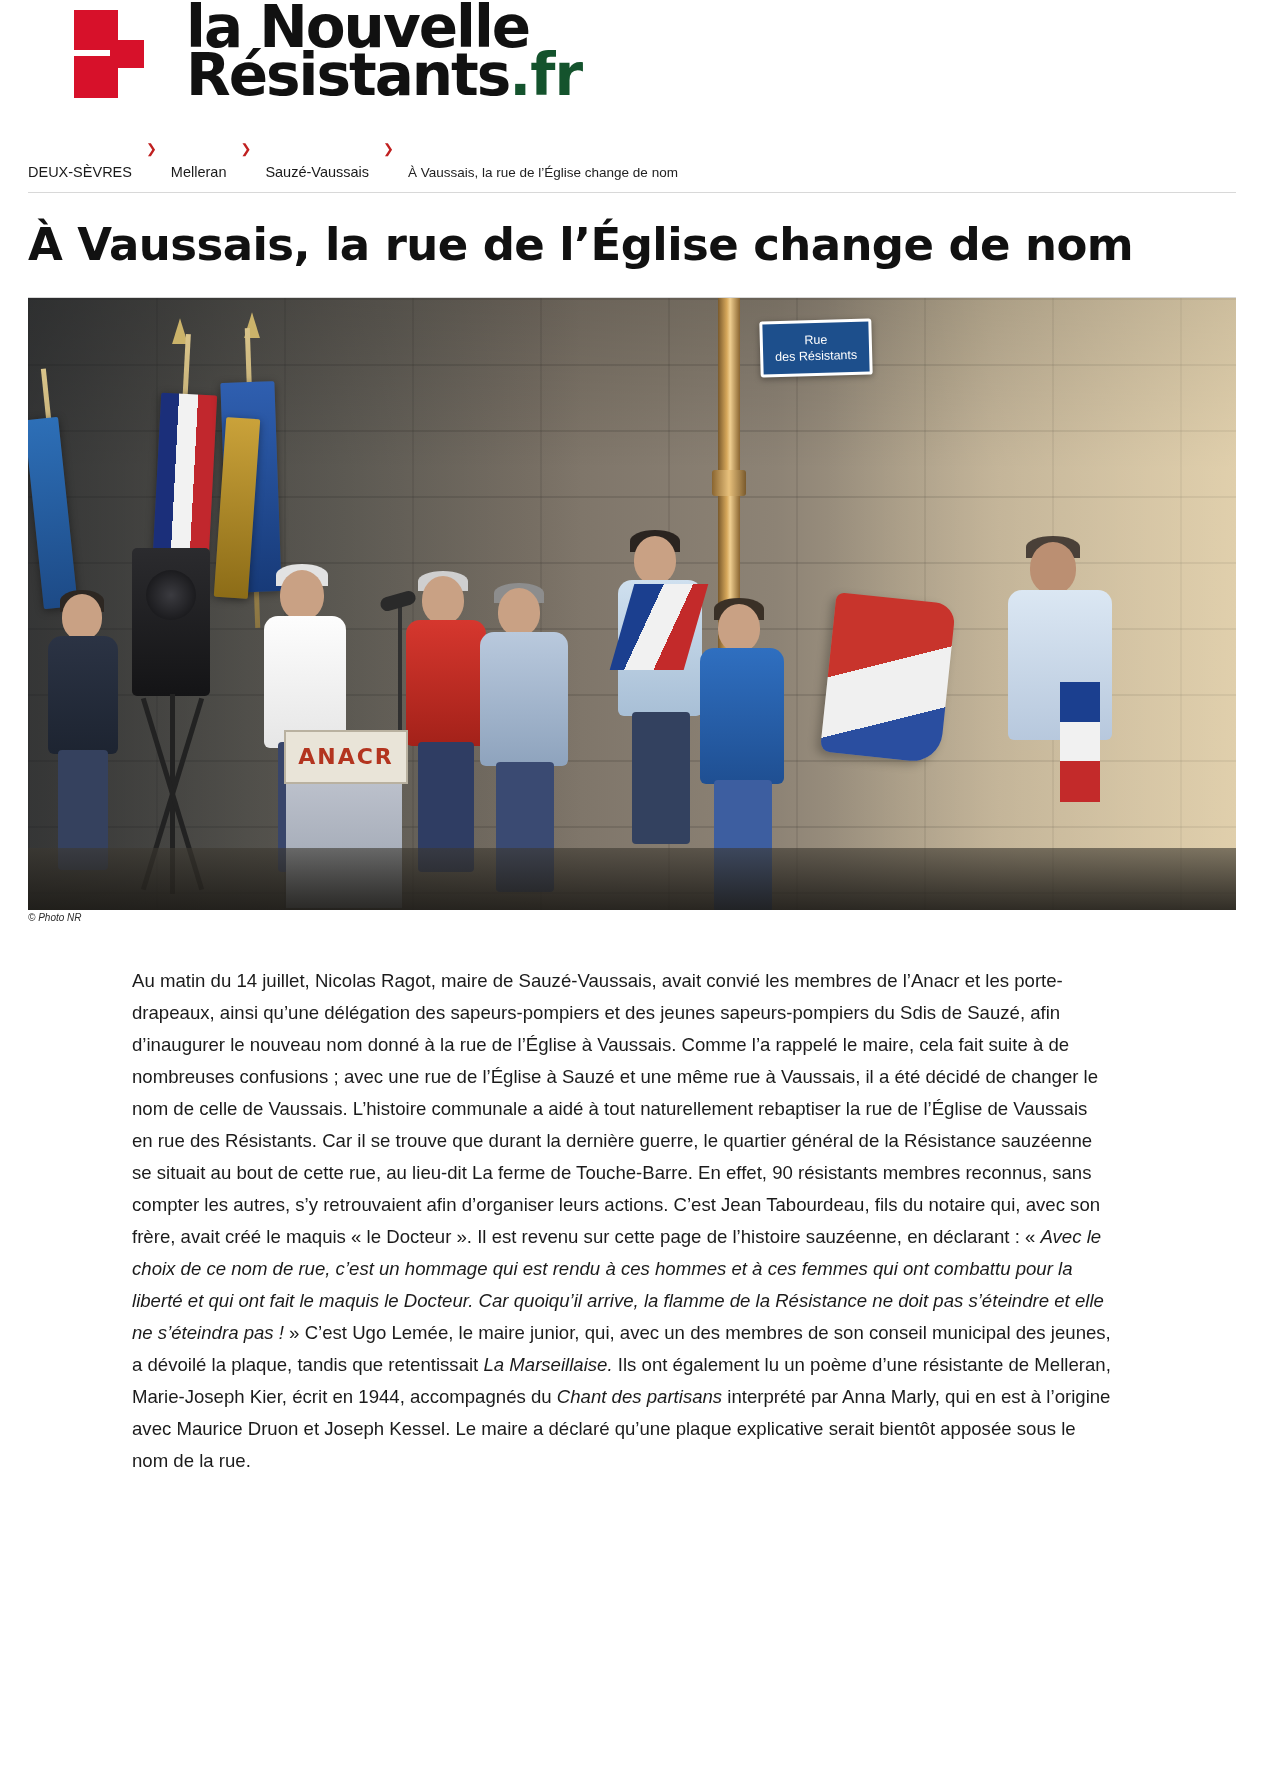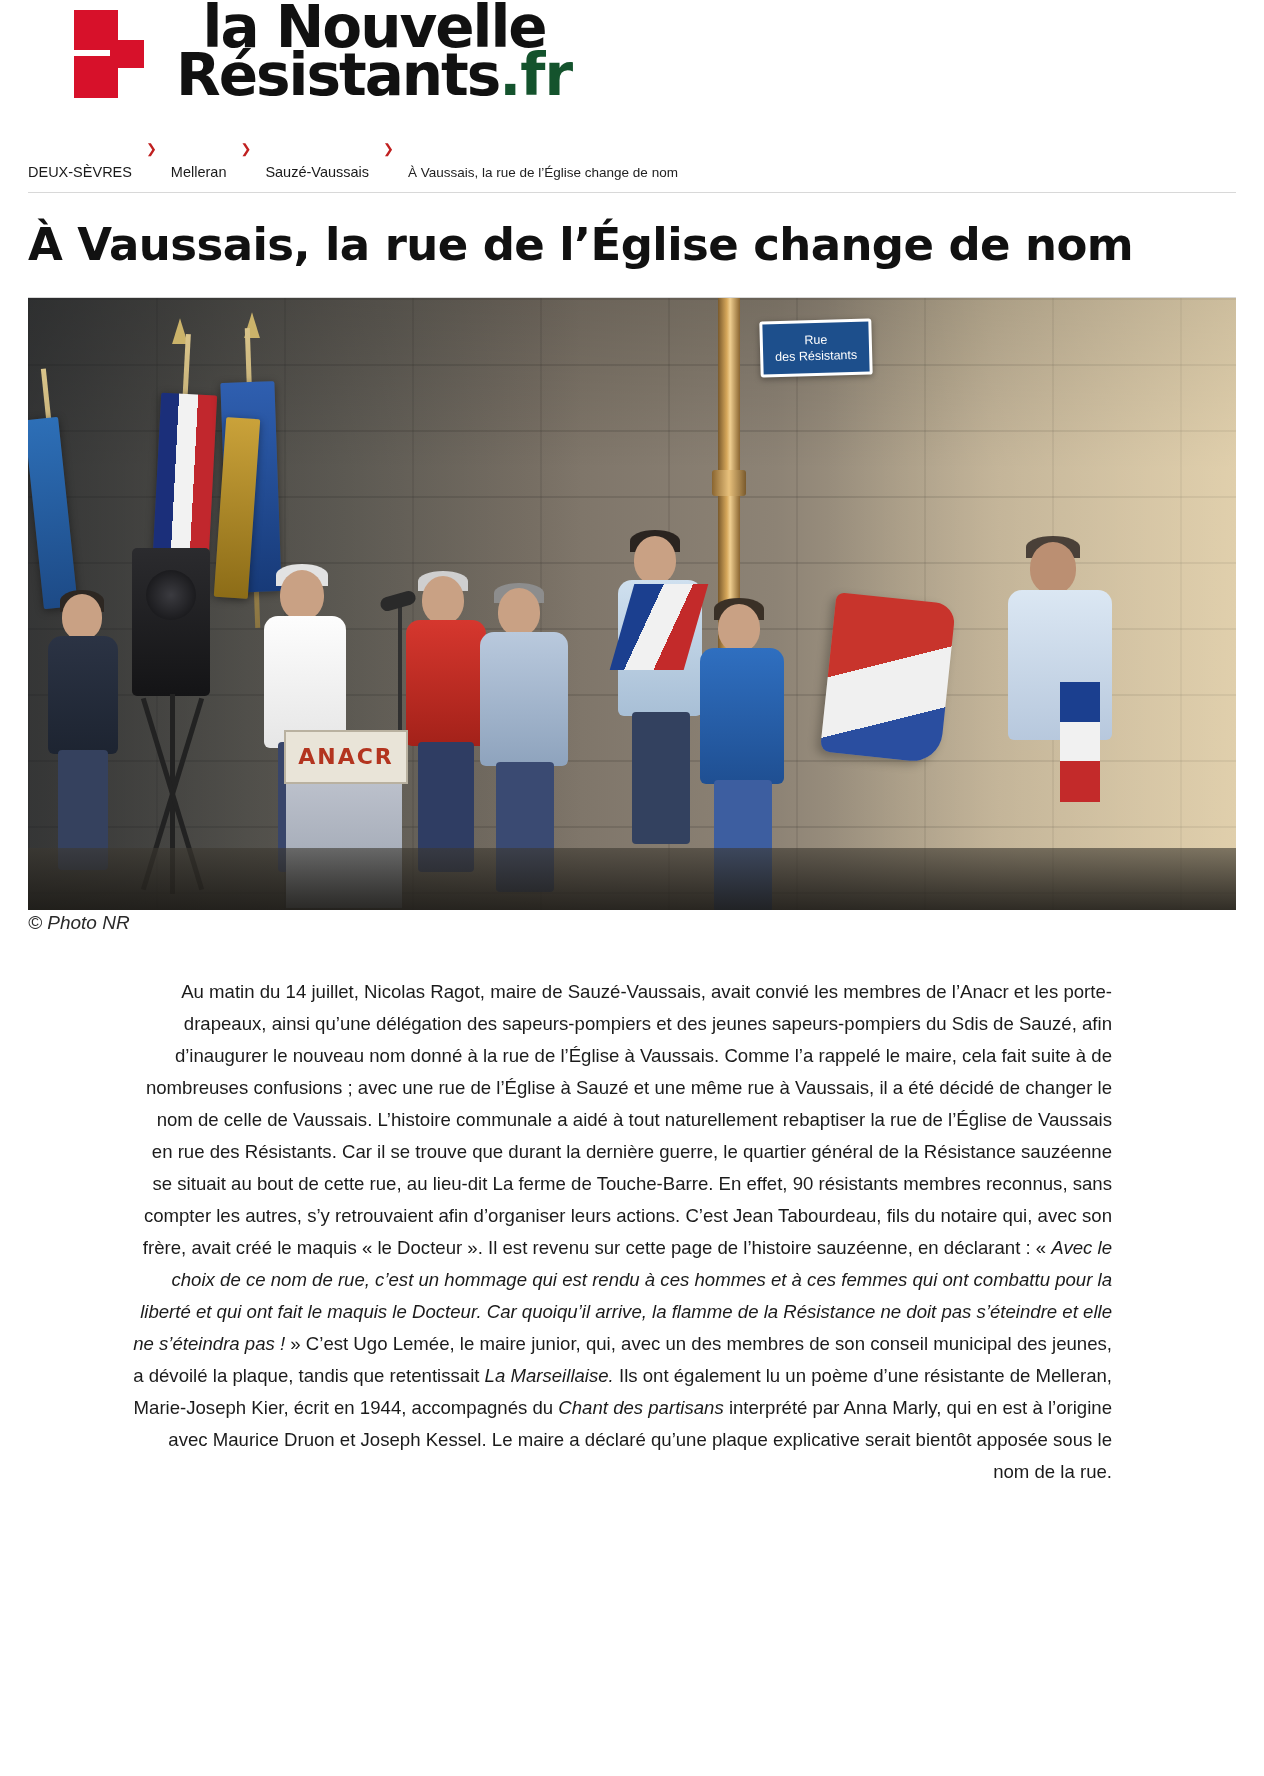--- a/index.html
+++ b/index.html
@@ -48,24 +48,23 @@
   .logo-mark .sq2 { left: 50px; top: 0; width: 42px; height: 40px; background:#ffffff; }
   .logo-mark .sq3 { left: 0;  top: 46px; width: 44px; height: 42px; }
   .logo-mark .sq4 { left: 50px; top: 46px; width: 42px; height: 42px; background:#ffffff;}
   .logo-mark .bar {
     position: absolute;
     left: 36px; top: 30px;
     width: 34px; height: 28px;
     background: #d7112a;
   }
   .logo-text {
-    margin-left: 10px;
+    margin-left: 20px;
     line-height: 0.82;
     padding-top: 0;
-    text-align: center;
   }
   .logo-line1, .logo-line2 {
     font-family: "DejaVu Sans", sans-serif;
     font-weight: bold;
     letter-spacing: -2px;
     color: #111111;
   }
   .logo-line1 { font-size: 58px; }
   .logo-line2 { font-size: 58px; }
   .logo-line2 .fr { color: #14532d; letter-spacing: -1px; }
@@ -301,34 +300,34 @@
     background: linear-gradient(180deg, rgba(60,56,48,0.6), rgba(30,28,24,0.9));
   }
 
   .caption {
     font-size: 16.5px;
     color: #1a1a1a;
     padding: 12px 0 2px 0;
     line-height: 1.35;
   }
   .credit {
-    font-size: 19px;
+    font-size: 10px;
     font-style: italic;
     color: #2a2a2a;
     padding: 2px 0 0 0;
   }
 
   
   .article-body {
     margin: 42px 0 0 104px;
     width: 980px;
     font-size: 18.6px;
     line-height: 1.72;
     color: #1b1b1b;
-    text-align: right;
+    text-align: left;
   }
   .article-body p { margin: 0; }
   .article-body em { font-style: italic; }
   .bottom-space { height: 40px; }
 </style>
 </head>
 <body>
 
 <div class="page">
 

